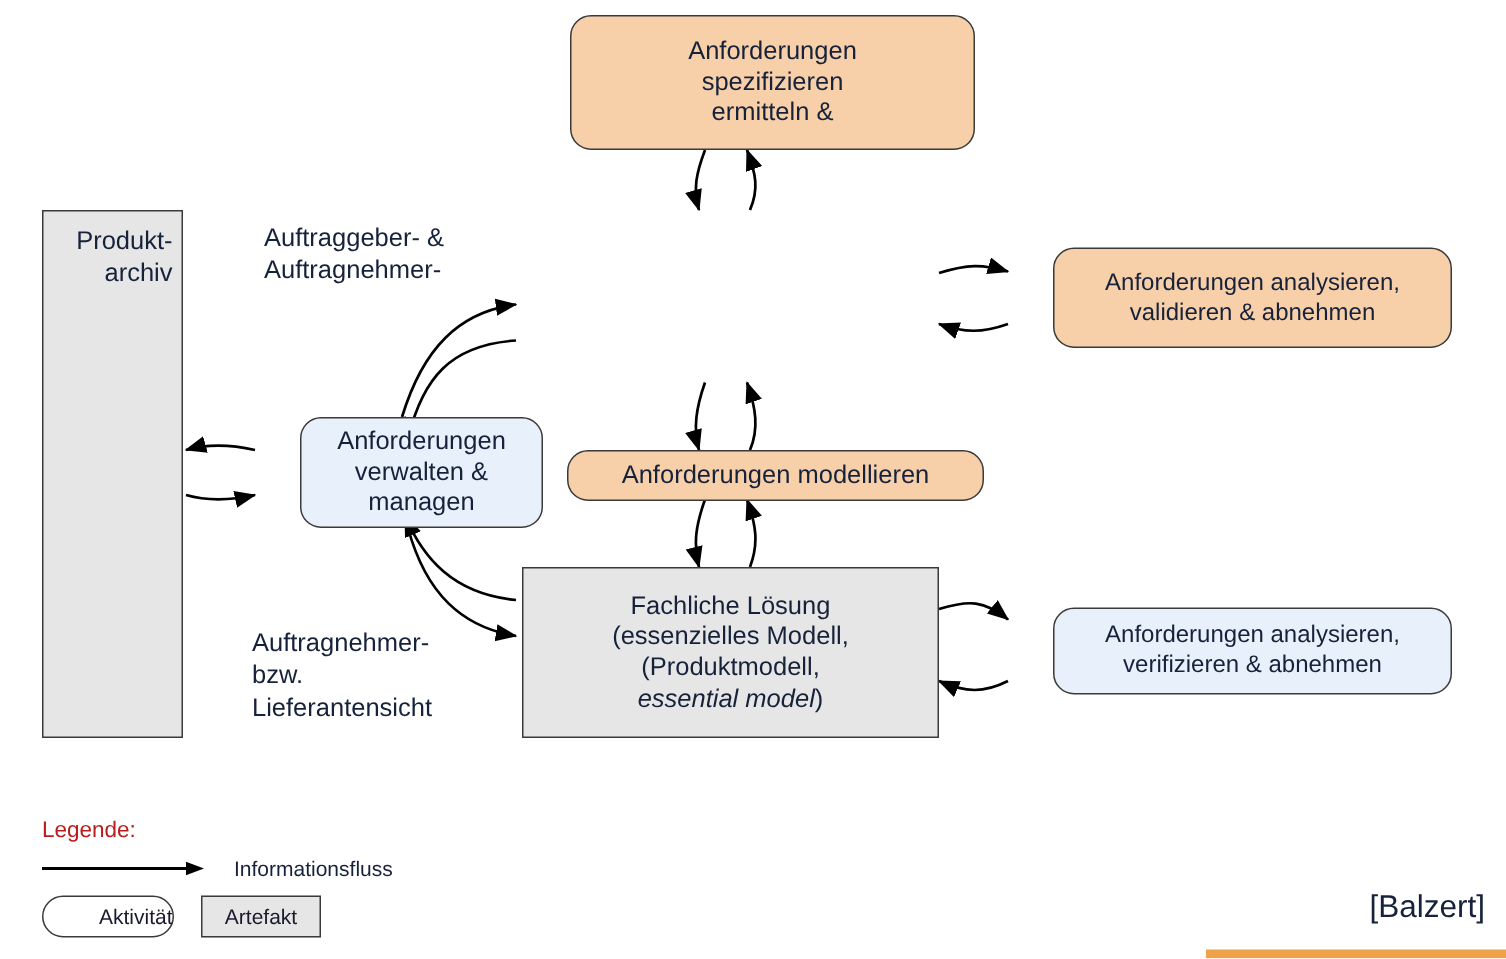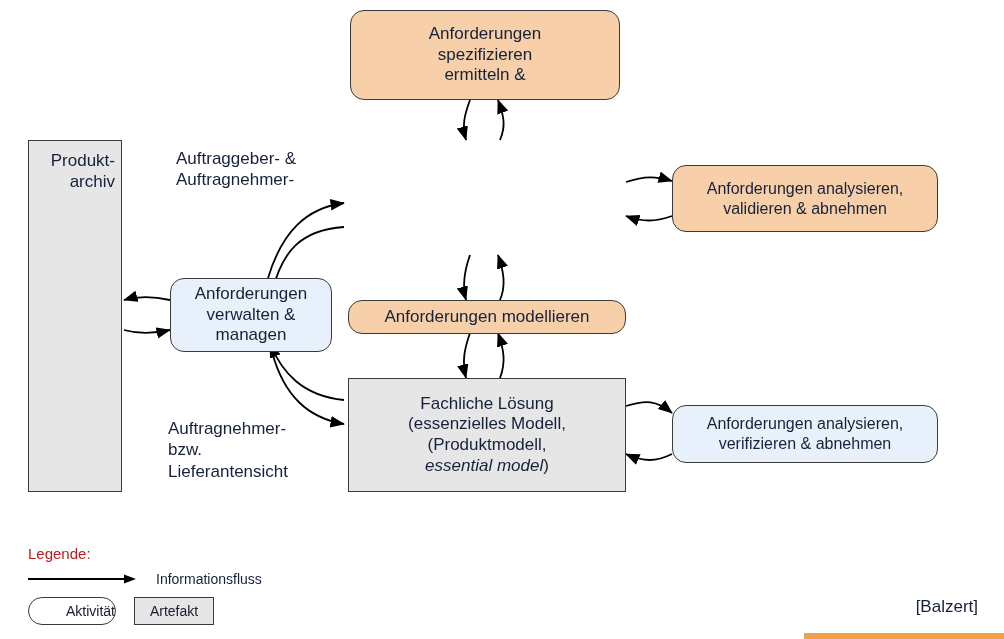--- a/index.html
+++ b/index.html
@@ -36,20 +36,21 @@
     line-height: 1.22;
     color: #16213a;
   }
   .node .inner {
     width: 100%;
     padding: 0 6px;
     box-sizing: border-box;
   }
   .activity {
     border-radius: 14px;
+    margin-left: 30px;
   }
   .artifact {
     border-radius: 0;
   }
   .orange {
     background: #f7cfa9;
     border: 1.6px solid #3a3a3a;
   }
   .blue {
     background: #e8f1fb;
@@ -117,23 +118,23 @@
     border: 1.6px solid #3a3a3a;
     background: #e6e6e6;
     display: flex;
     align-items: center;
     justify-content: center;
     font-size: 14px;
     box-sizing: border-box;
   }
   #credit {
     position: absolute;
-    right: 26px;
+    right: 14px;
     bottom: 22px;
-    font-size: 17px;
+    font-size: 21px;
     color: #16213a;
   }
   #bottom-accent {
     position: absolute;
     right: 0;
     bottom: 0;
     width: 200px;
     height: 6px;
     background: #f0a24a;
   }

